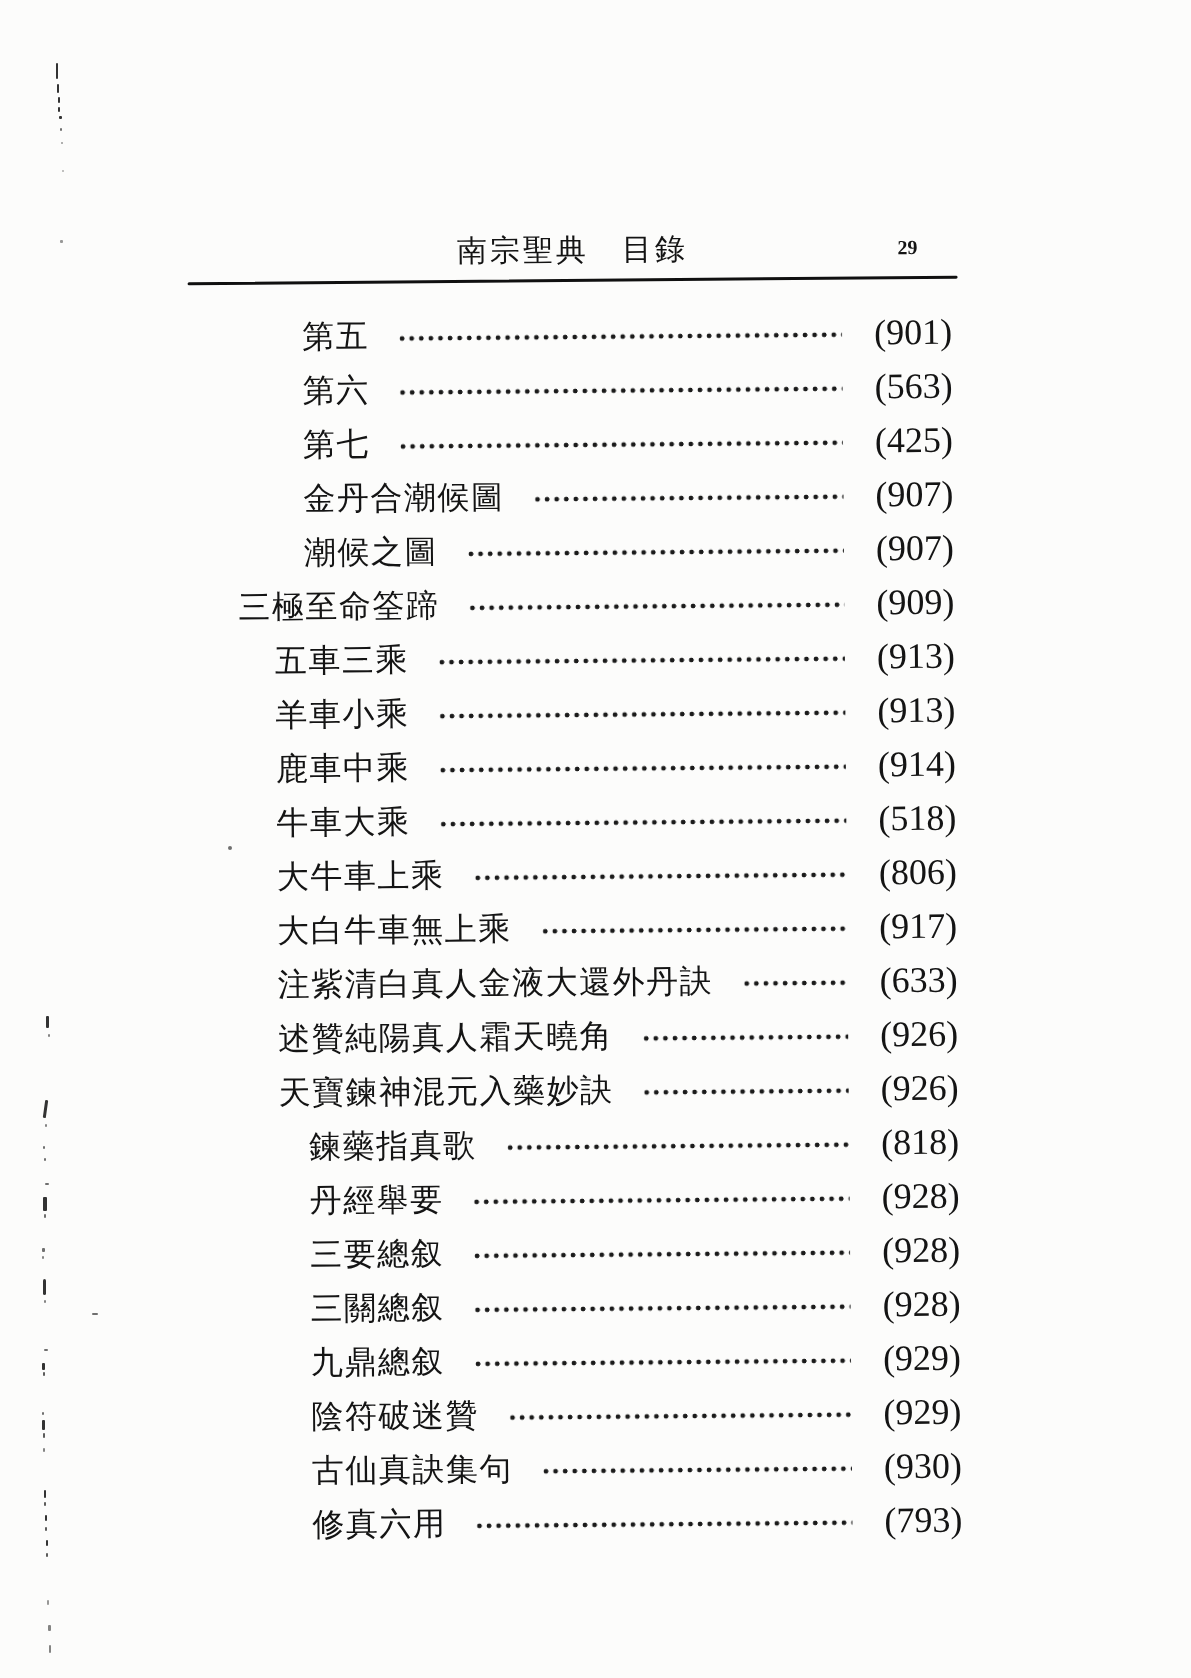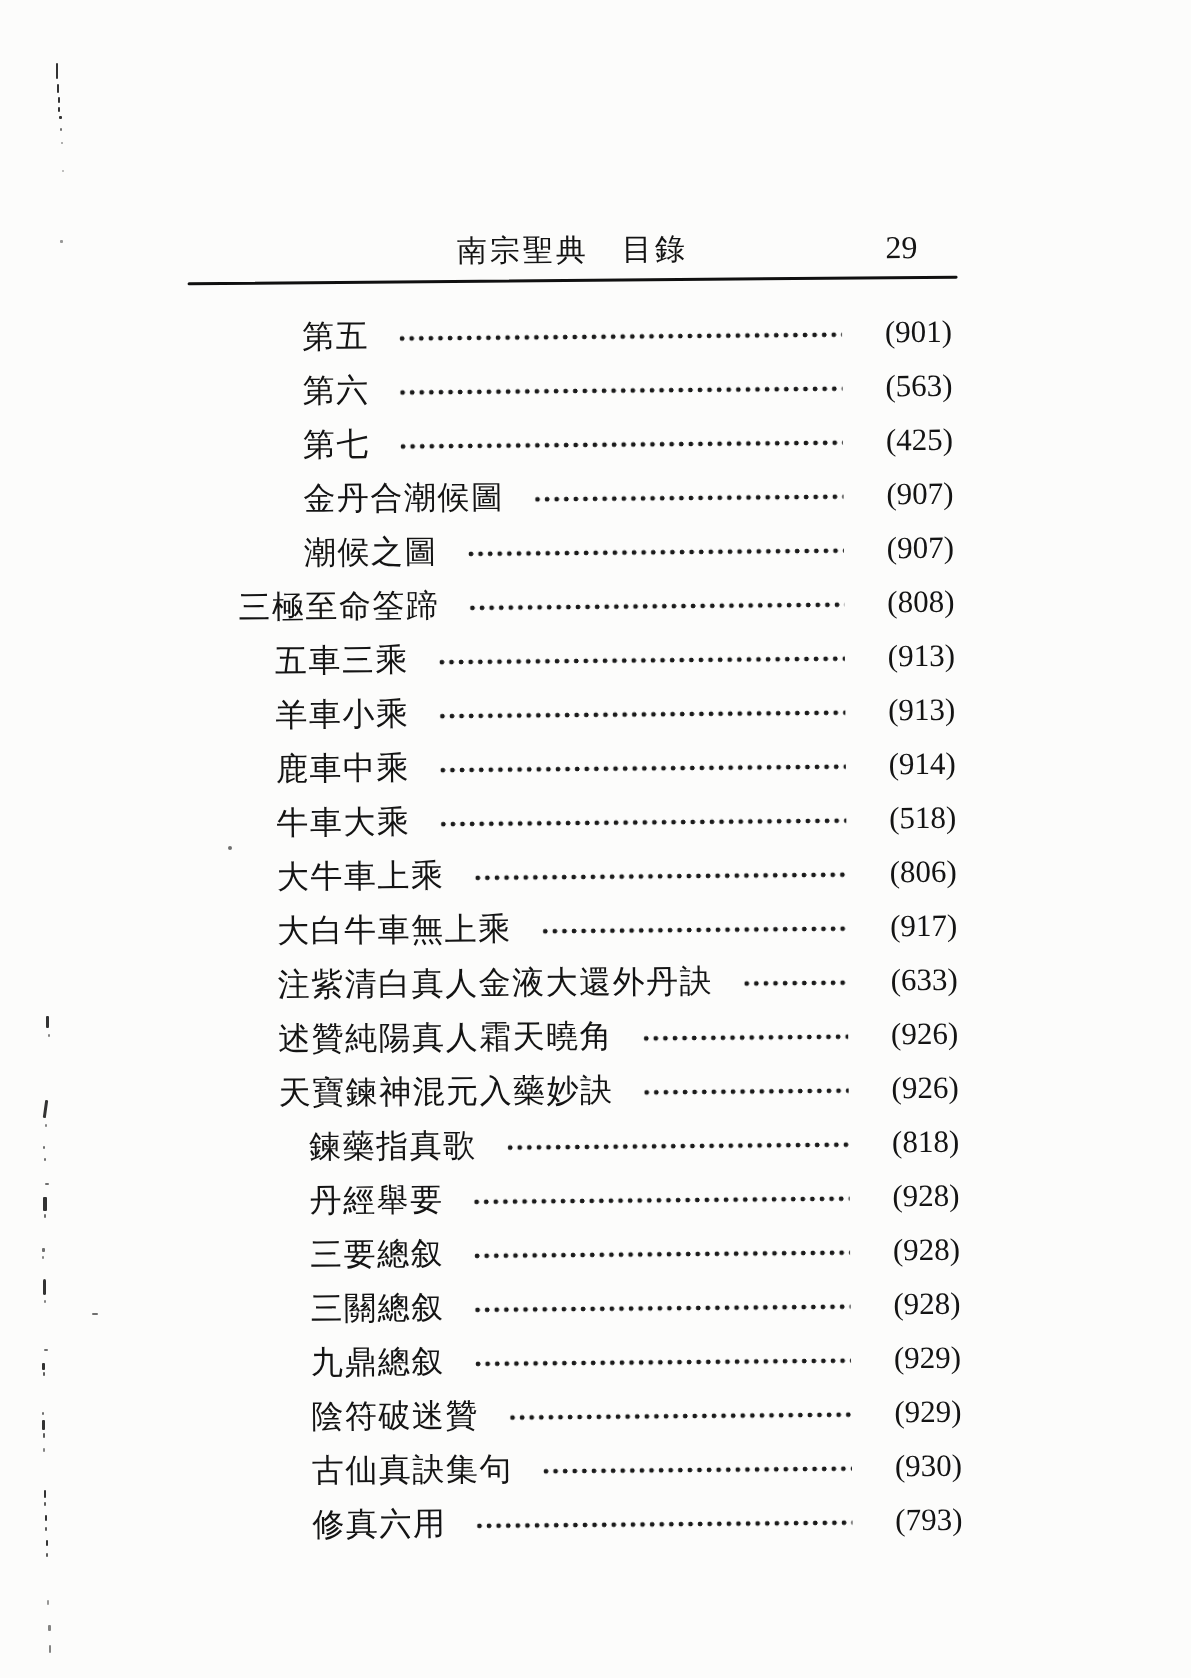--- a/index.html
+++ b/index.html
@@ -19,38 +19,38 @@
     transform: rotate(-0.5deg);
     transform-origin: 385px 900px;
   }
 
   .page-header { position: absolute; top: 228px; left: 0; width: 100%; height: 44px; }
   .header-title {
     display: block; text-align: center;
     font-size: 30px; letter-spacing: 3px; line-height: 44px;
     white-space: pre;
   }
-  .header-page { position: absolute; right: 40px; top: 0; font-size: 32px; line-height: 44px; }
+  .header-page { position: absolute; right: 40px; top: 0; font-size: 20px; line-height: 44px; font-weight: bold; }
 
   .header-rule { position: absolute; top: 279px; left: 0; width: 100%; height: 3px; background: #101010; border-radius: 2px; }
 
   .toc { position: absolute; top: 308px; left: 0; width: 100%; }
   .toc-row { display: flex; align-items: center; height: 54px; padding-right: 6px; box-sizing: border-box; }
   .indent-0 { padding-left: 48px; }
   .indent-1 { padding-left: 84px; }
   .indent-2 { padding-left: 114px; }
   .toc-title { font-size: 32px; letter-spacing: 1.5px; white-space: nowrap; }
   .leader {
     flex: 1; height: 6px;
     margin: 4px 14px 0 30px;
     background-image: radial-gradient(circle at 3px 3px, #1a1a1a 2.05px, rgba(0,0,0,0) 2.7px);
     background-size: 9.6px 6px;
     background-repeat: repeat-x;
   }
-  .toc-page { font-size: 31px; min-width: 96px; text-align: right; white-space: nowrap; }
+  .toc-page { font-size: 36px; min-width: 96px; text-align: right; white-space: nowrap; }
 
   
   .art { position: absolute; background: #333; border-radius: 1px; }
 </style>
 </head>
 <body>
 
 <div>
   <i class="art" style="left:56px;top:63px;width:2px;height:16px;"></i>
   <i class="art" style="left:57px;top:84px;width:2px;height:9px;"></i>
@@ -125,21 +125,21 @@
         <span class="toc-page">(907)</span>
       </div>
     <div class="toc-row indent-2">
         <span class="toc-title">潮候之圖</span>
         <span class="leader"></span>
         <span class="toc-page">(907)</span>
       </div>
     <div class="toc-row indent-0">
         <span class="toc-title">三極至命筌蹄</span>
         <span class="leader"></span>
-        <span class="toc-page">(808)</span>
+        <span class="toc-page">(909)</span>
       </div>
     <div class="toc-row indent-1">
         <span class="toc-title">五車三乘</span>
         <span class="leader"></span>
         <span class="toc-page">(913)</span>
       </div>
     <div class="toc-row indent-1">
         <span class="toc-title">羊車小乘</span>
         <span class="leader"></span>
         <span class="toc-page">(913)</span>

